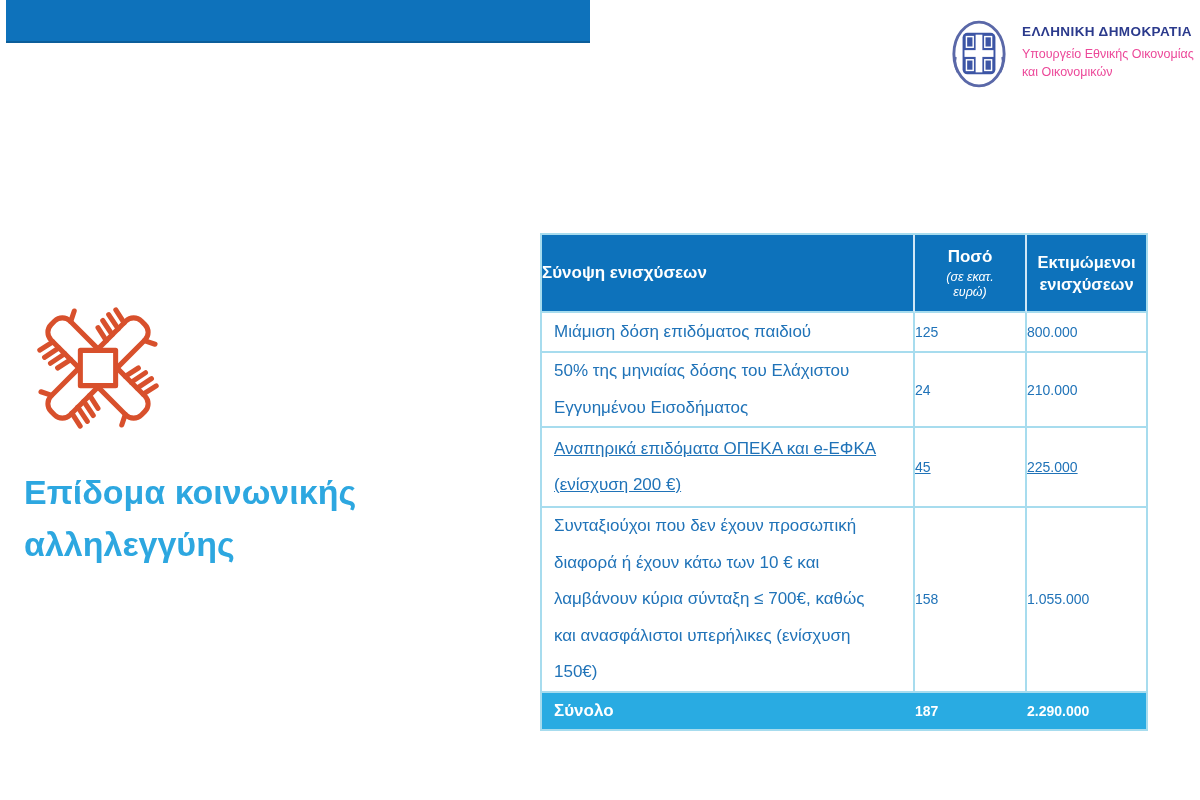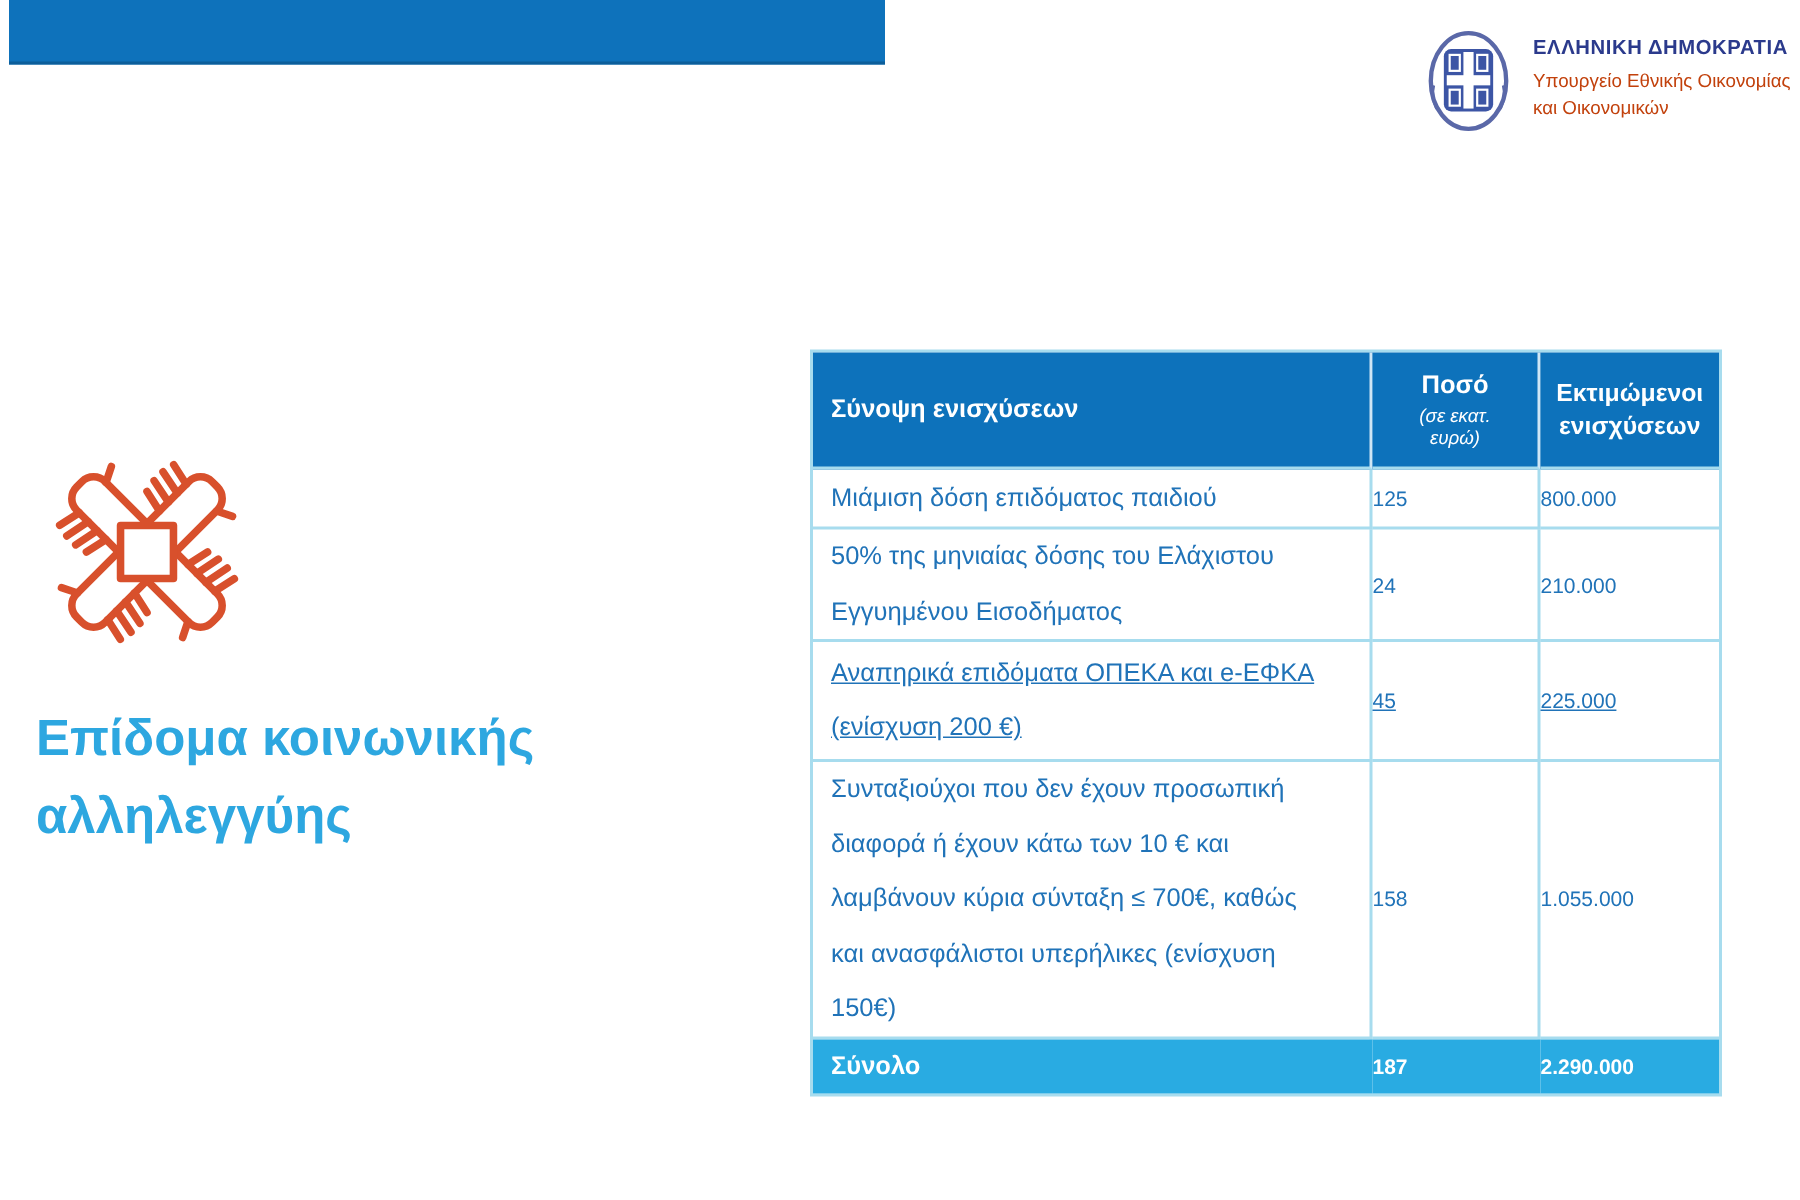--- a/index.html
+++ b/index.html
@@ -33,21 +33,21 @@
   .gov-text { padding-top: 8px; }
   .gov-title {
     font-size: 13.5px;
     font-weight: bold;
     color: #2b3a8c;
     letter-spacing: 0.4px;
     margin-bottom: 6px;
   }
   .gov-sub {
     font-size: 12.5px;
-    color: #c2410c;
+    color: #ec4899;
     line-height: 18px;
   }
 
   
   .hands-icon {
     position: absolute;
     left: 14px; top: 284px;
   }
   .slide-title {
     position: absolute;
@@ -77,21 +77,20 @@
     color: #ffffff;
     vertical-align: middle;
     border-right: 2px solid #cfe6f5;
     border-bottom: 2px solid #a7dcee;
     height: 78px;
     font-weight: bold;
   }
   .aid-table th:last-child { border-right: none; }
   .aid-table th.h-synopsis {
     text-align: left;
-    padding-left: 12px;
     font-size: 17px;
     margin-top: 44px;
   }
   .aid-table th.h-amount { text-align: center; font-size: 17px; }
   .aid-table th .h-sub {
     font-size: 12.5px;
     font-style: italic;
     font-weight: normal;
     max-width: 68px;
     margin: 3px auto 0;

